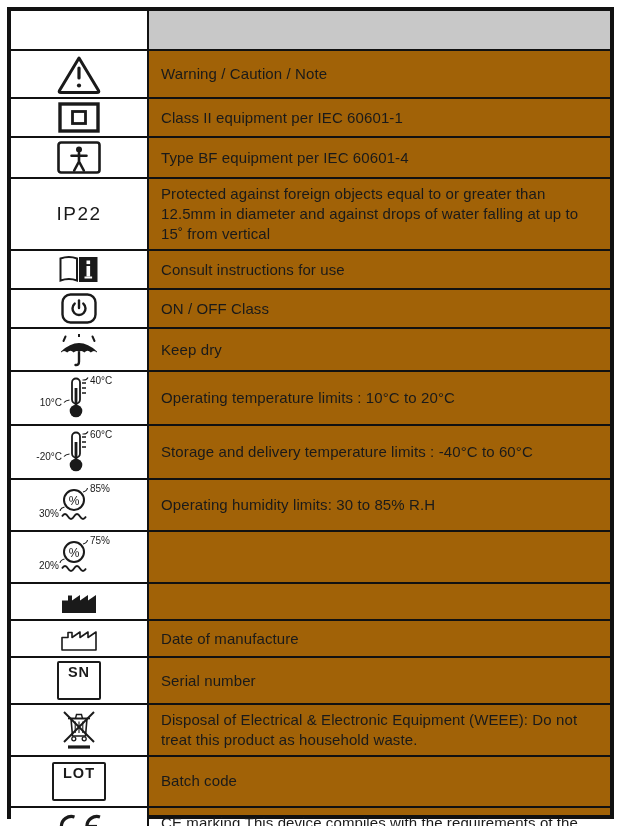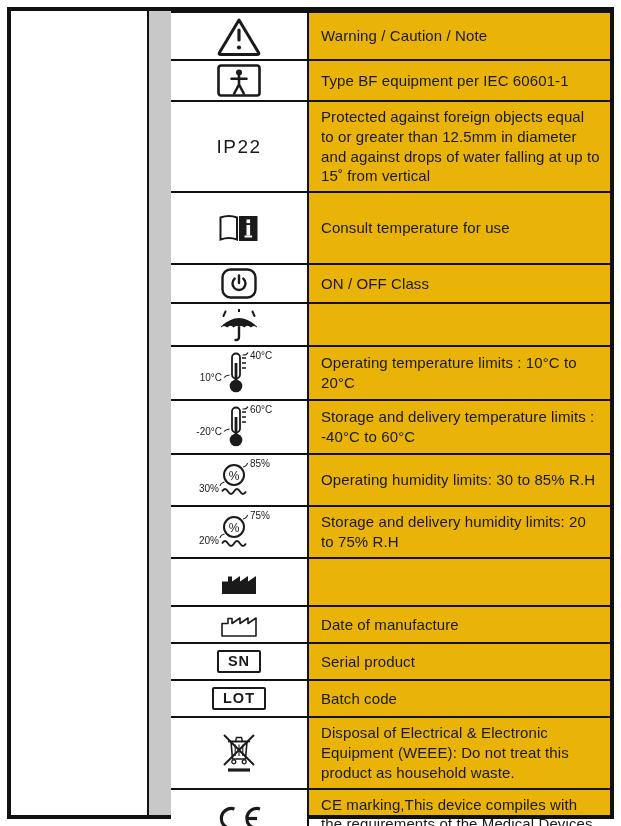--- a/index.html
+++ b/index.html
@@ -10,22 +10,22 @@
     background: #fff;
     overflow: hidden;
     font-family: "Liberation Sans", "DejaVu Sans", sans-serif;
     color: #1a1a1a;
   }
   .doc {
     border: 4px solid #111;
     height: 100%;
     box-sizing: border-box;
     display: flex;
-    flex-direction: row;
-    background: #eab308;
+    flex-direction: column;
+    background: #a16207;
   }
   .row {
     display: flex;
     align-items: stretch;
     border-top: 2px solid #111;
     min-height: 35px;
   }
   .row.header-row { border-top: none; min-height: 38px; }
   .icon-cell {
     width: 138px;
@@ -58,21 +58,21 @@
   #table-body .row:nth-child(16),
   #table-body .row:nth-child(17) { min-height: 49px; }
 
   svg { display: block; font-family: "Liberation Sans", "DejaVu Sans", sans-serif; }
   svg text { fill: #1a1a1a; }
 
   .ip-text { font-size: 19px; letter-spacing: 1.5px; color: #1a1a1a; }
   .boxed-text {
     border: 2.2px solid #1a1a1a;
     border-radius: 2px;
-    padding: 1px 9px 2px 9px;
+    padding: 1px 9px 18px 9px;
     font-weight: bold;
     font-size: 14.5px;
     letter-spacing: 1px;
   }
   .ce-mark { text-align: center; }
   .ce-number { font-weight: bold; font-size: 11px; letter-spacing: 1px; margin-top: -1px; font-family: Liberation Serif, serif; }
 </style>
 </head>
 <body>
 
@@ -87,50 +87,59 @@
     <div class="icon-cell">
             <svg width="46" height="40" viewBox="0 0 46 40">
               <path d="M23 4 L42.5 36.5 Q43.6 38.5 41 38.5 L5 38.5 Q2.4 38.5 3.5 36.5 Z" fill="none" stroke="#1a1a1a" stroke-width="3" stroke-linejoin="round"></path>
               <rect x="21.4" y="12.5" width="3.2" height="13" rx="1.6" fill="#1a1a1a"></rect>
               <circle cx="23" cy="31.5" r="2.1" fill="#1a1a1a"></circle>
             </svg>
           </div>
     <div class="desc-cell">Warning / Caution / Note</div>
   </div>
 
+  <div class="row">
+    <div class="icon-cell">
+            <svg width="42" height="31" viewBox="0 0 42 31">
+              <rect x="2" y="2" width="38" height="27" fill="none" stroke="#1a1a1a" stroke-width="3.4"></rect>
+              <rect x="14.5" y="9.5" width="13" height="12" fill="none" stroke="#1a1a1a" stroke-width="2.8"></rect>
+            </svg>
+          </div>
+    <div class="desc-cell">Class II equipment per IEC 60601-1</div>
+  </div>
 
   <div class="row">
     <div class="icon-cell">
             <svg width="44" height="33" viewBox="0 0 44 33">
               <rect x="1.5" y="1.5" width="41" height="30" rx="2.5" fill="none" stroke="#1a1a1a" stroke-width="2.6"></rect>
               <circle cx="22" cy="8.6" r="3" fill="#1a1a1a"></circle>
               <path d="M22 12 V20.5 M14.5 14.8 H29.5 M22 20.5 L17.2 29.5 M22 20.5 L26.8 29.5" stroke="#1a1a1a" stroke-width="2.6" stroke-linecap="round" fill="none"></path>
             </svg>
           </div>
-    <div class="desc-cell">Type BF equipment per IEC 60601-1</div>
+    <div class="desc-cell">Type BF equipment per IEC 60601-4</div>
   </div>
 
   <div class="row">
     <div class="icon-cell">
             <span class="ip-text">IP22</span>
           </div>
     <div class="desc-cell">Protected against foreign objects equal to or greater than 12.5mm in diameter and against drops of water falling at up to 15˚ from vertical</div>
   </div>
 
   <div class="row">
     <div class="icon-cell">
             <svg width="44" height="31" viewBox="0 0 44 31">
               <path d="M3.5 4.5 Q12 1.5 20 4.5 L20 26.5 Q12 23.5 3.5 26.5 Z" fill="#fff" stroke="#1a1a1a" stroke-width="2"></path>
               <rect x="22" y="3" width="18.5" height="25" fill="#1a1a1a"></rect>
               <rect x="29.5" y="6.5" width="3.6" height="3.6" fill="#fff"></rect>
               <rect x="29.5" y="12" width="3.6" height="10.5" fill="#fff"></rect>
               <rect x="27.5" y="22.5" width="7.6" height="2" fill="#fff"></rect>
             </svg>
           </div>
-    <div class="desc-cell">Consult temperature for use</div>
+    <div class="desc-cell">Consult instructions for use</div>
   </div>
 
   <div class="row">
     <div class="icon-cell">
             <svg width="36" height="31" viewBox="0 0 36 31">
               <rect x="1.5" y="1.5" width="33" height="28" rx="8" fill="none" stroke="#1a1a1a" stroke-width="2.4"></rect>
               <path d="M18 7.5 V15" stroke="#1a1a1a" stroke-width="2.4" stroke-linecap="round"></path>
               <path d="M13.7 10.6 A6.5 6.5 0 1 0 22.3 10.6" fill="none" stroke="#1a1a1a" stroke-width="2.4" stroke-linecap="round"></path>
             </svg>
           </div>
@@ -139,20 +148,21 @@
 
   <div class="row">
     <div class="icon-cell">
             <svg width="44" height="35" viewBox="0 0 44 35">
               <path d="M4 19.5 Q22 2.5 40 19.5 L40 20.5 Q37 17.5 33.8 20.5 Q30.5 17 27.4 20.5 Q24.7 17.7 22 20 Q19.3 17.7 16.6 20.5 Q13.5 17 10.2 20.5 Q7 17.5 4 20.5 Z" fill="#1a1a1a"></path>
               <path d="M22 5 V2" stroke="#1a1a1a" stroke-width="2"></path>
               <path d="M22 20.5 V29.5 Q22 33.5 18.5 33" fill="none" stroke="#1a1a1a" stroke-width="2.4" stroke-linecap="round"></path>
               <path d="M8.5 4.5 L6.5 9 M35.5 4.5 L37.5 9" stroke="#1a1a1a" stroke-width="2" stroke-linecap="round"></path>
             </svg>
           </div>
+    <div class="desc-cell">Keep dry</div>
   </div>
 
   <div class="row">
     <div class="icon-cell">
             <svg width="106" height="46" viewBox="0 0 106 46">
               <rect x="46" y="3.5" width="8" height="25" rx="4" fill="none" stroke="#1a1a1a" stroke-width="1.8"></rect>
               <rect x="48.6" y="13" width="2.8" height="18" fill="#1a1a1a"></rect>
               <circle cx="50" cy="36" r="6.3" fill="#1a1a1a"></circle>
               <path d="M56 8 h4 M56 13 h4 M56 18 h4" stroke="#1a1a1a" stroke-width="1.3"></path>
               <path d="M56.5 5 q4 0.5 5.5 -2.5" fill="none" stroke="#1a1a1a" stroke-width="1.1"></path>
@@ -200,21 +210,20 @@
             <svg width="106" height="44" viewBox="0 0 106 44">
               <circle cx="48" cy="17" r="10" fill="none" stroke="#1a1a1a" stroke-width="2"></circle>
               <text x="48" y="21.5" font-size="12" text-anchor="middle">%</text>
               <path d="M36 33.5 q3 -5 6 0 q3 5 6 0 q3 -5 6 0 q3 5 6 0" fill="none" stroke="#1a1a1a" stroke-width="1.8"></path>
               <path d="M57 9 q4 -1 4.5 -4" fill="none" stroke="#1a1a1a" stroke-width="1.1"></path>
               <text x="64" y="8.5" font-size="10">75%</text>
               <path d="M38.5 24 q-4 1 -4.5 4" fill="none" stroke="#1a1a1a" stroke-width="1.1"></path>
               <text x="33" y="34" font-size="10" text-anchor="end">20%</text>
             </svg>
           </div>
-    <div class="desc-cell">Storage and delivery humidity limits: 20 to 75% R.H</div>
   </div>
 
   <div class="row">
     <div class="icon-cell">
             <svg width="42" height="27" viewBox="0 0 42 27">
               <path d="M4 25 V12.5 L10 12.5 V7.5 h4 v5 l8 -5.5 v5.5 l8 -5.5 v5.5 l8 -5.5 V25 Z" fill="#1a1a1a"></path>
             </svg>
           </div>
   </div>
 
@@ -224,28 +233,21 @@
               <path d="M4 25 V12.5 L10 12.5 V7.5 h4 v5 l8 -5.5 v5.5 l8 -5.5 v5.5 l8 -5.5 V25 Z" fill="none" stroke="#1a1a1a" stroke-width="1.6" stroke-linejoin="round"></path>
             </svg>
           </div>
     <div class="desc-cell">Date of manufacture</div>
   </div>
 
   <div class="row">
     <div class="icon-cell">
             <span class="boxed-text">SN</span>
           </div>
-    <div class="desc-cell">Serial product</div>
-  </div>
-
-  <div class="row">
-    <div class="icon-cell">
-            <span class="boxed-text">LOT</span>
-          </div>
-    <div class="desc-cell">Batch code</div>
+    <div class="desc-cell">Serial number</div>
   </div>
 
   <div class="row">
     <div class="icon-cell">
             <svg width="40" height="42" viewBox="0 0 40 42">
               <path d="M12 9.5 L28 9.5 L26.5 27 L13.5 27 Z" fill="none" stroke="#1a1a1a" stroke-width="1.6"></path>
               <line x1="9" y1="9.5" x2="31" y2="9.5" stroke="#1a1a1a" stroke-width="1.6"></line>
               <path d="M16.5 9.5 L17.5 5.5 h5 L23.5 9.5" fill="none" stroke="#1a1a1a" stroke-width="1.4"></path>
               <path d="M16.2 12.5 V24 M20 12.5 V24 M23.8 12.5 V24" stroke="#1a1a1a" stroke-width="1.1"></path>
               <circle cx="14.8" cy="29.8" r="2" fill="none" stroke="#1a1a1a" stroke-width="1.3"></circle>
@@ -253,20 +255,27 @@
               <line x1="5" y1="3" x2="35" y2="33" stroke="#1a1a1a" stroke-width="2"></line>
               <line x1="35" y1="3" x2="5" y2="33" stroke="#1a1a1a" stroke-width="2"></line>
               <line x1="9" y1="38" x2="31" y2="38" stroke="#1a1a1a" stroke-width="3.2"></line>
             </svg>
           </div>
     <div class="desc-cell">Disposal of Electrical &amp; Electronic Equipment (WEEE): Do not treat this product as household waste.</div>
   </div>
 
   <div class="row">
     <div class="icon-cell">
+            <span class="boxed-text">LOT</span>
+          </div>
+    <div class="desc-cell">Batch code</div>
+  </div>
+
+  <div class="row">
+    <div class="icon-cell">
             <div class="ce-mark">
               <svg width="50" height="25" viewBox="0 0 50 25">
                 <path d="M20.5 3 A10 10 0 1 0 20.5 22" fill="none" stroke="#1a1a1a" stroke-width="3.2"></path>
                 <path d="M46 3 A10 10 0 1 0 46 22" fill="none" stroke="#1a1a1a" stroke-width="3.2"></path>
                 <path d="M33 12.5 H43" stroke="#1a1a1a" stroke-width="3.2"></path>
               </svg>
               <div class="ce-number">1639</div>
             </div>
           </div>
     <div class="desc-cell">CE marking,This device compiles with the requirements of the Medical Devices Directive (93/42/EEC)</div>

